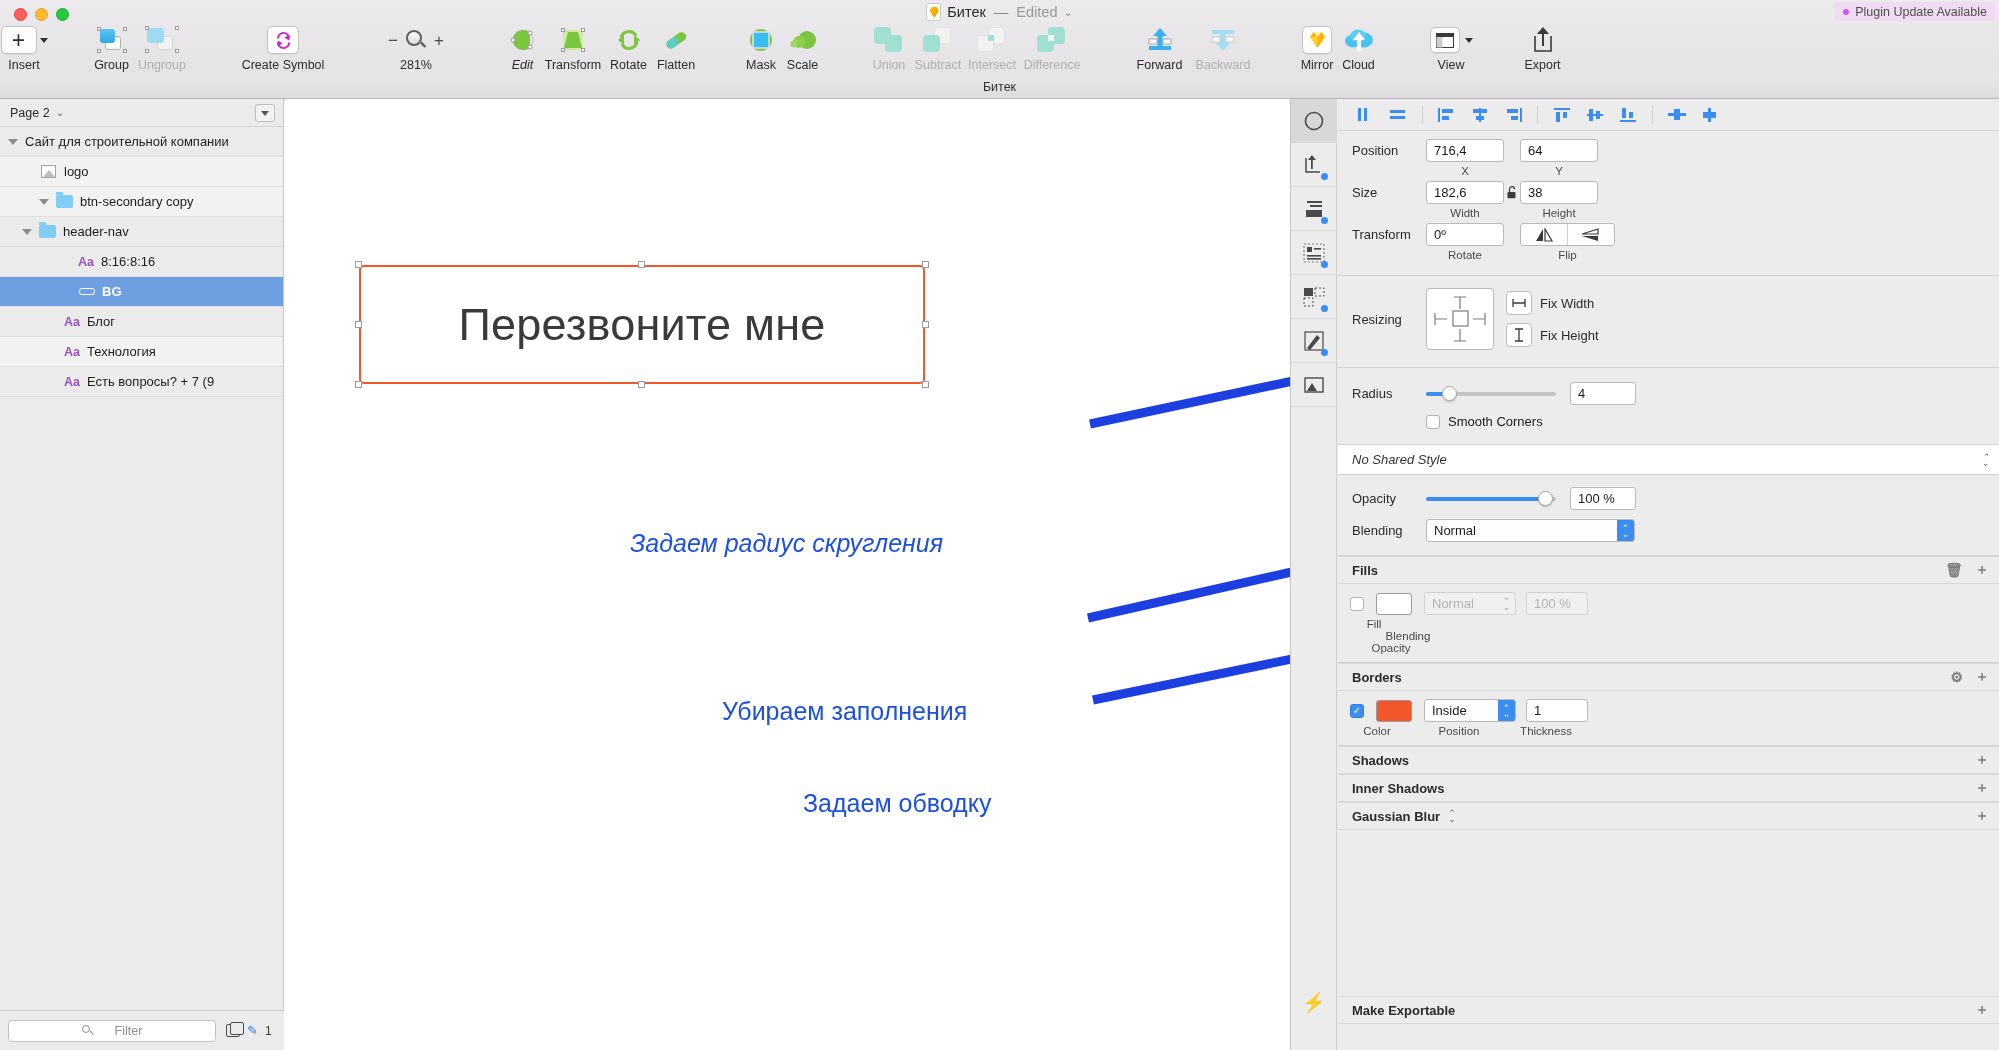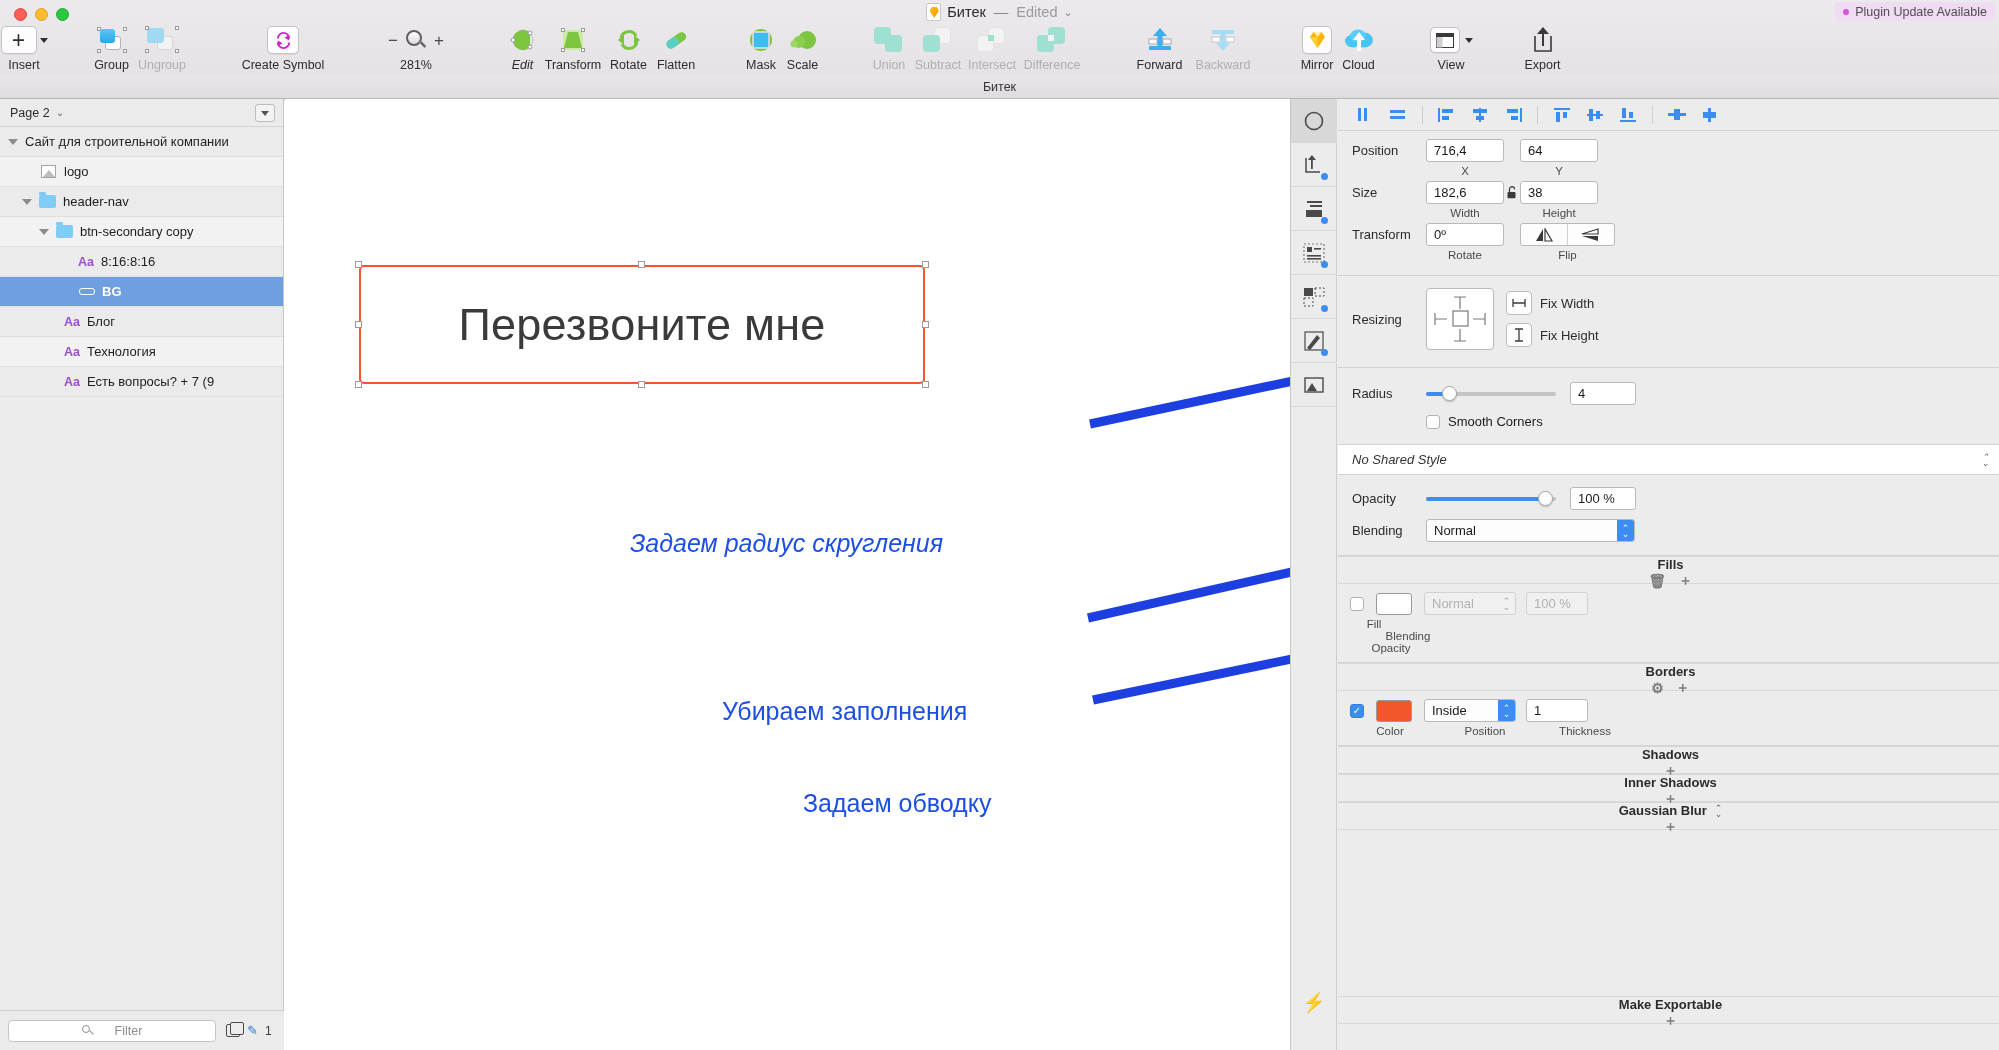--- a/index.html
+++ b/index.html
@@ -251,21 +251,21 @@
     display:flex;align-items:center;justify-content:space-between;padding-left:7px;
     font-size:13px;color:#1a1a1a;overflow:hidden;
   }
   .select .bluebtn{width:17px;height:100%;background:#3b8ef0;display:flex;align-items:center;justify-content:center;color:#fff;font-size:9px;flex-direction:column;line-height:6px;}
   .select.dim{color:#b2b2b2;background:#f0f0f0;border-color:#d2d2d2;}
   .select.dim .graybtn{width:17px;height:100%;display:flex;flex-direction:column;align-items:center;justify-content:center;color:#9d9d9d;font-size:9px;line-height:6px;}
 
   .hdr{
     height:28px;display:flex;align-items:center;justify-content:space-between;
     padding:0 10px 0 14px;font-size:13px;font-weight:bold;color:#2b2b2b;
-    border-bottom:1px solid #d8d8d8; border-top:1px solid #d8d8d8; background:#ececec;flex-direction:column;
+    border-bottom:1px solid #d8d8d8; border-top:1px solid #d8d8d8; background:#ececec;
   }
   .hdr .acts{display:flex;align-items:center;gap:12px;color:#7d7d7d;font-size:14px;}
   .swatch{width:36px;height:22px;border:1px solid #9a9a9a;border-radius:3px;background:#fff;}
 
   .arrow-svg{position:absolute;left:0;top:0;width:1999px;height:1050px;pointer-events:none;}
 </style>
 </head>
 <body>
 
 <div class="app">
@@ -580,34 +580,34 @@
         <span>Сайт для строительной компании</span>
       </div>
 
       <div class="layer-row alt" style="padding-left:40px;">
         <span class="ly-ico">
             <span class="imgico"></span>
           </span>
         <span>logo</span>
       </div>
 
+      <div class="layer-row alt" style="padding-left:39px;">
+        <span class="disc"></span>
+        <span class="ly-ico">
+            <span class="folder"></span>
+          </span>
+        <span>btn-secondary copy</span>
+      </div>
+
       <div class="layer-row plain" style="padding-left:22px;">
         <span class="disc"></span>
         <span class="ly-ico">
             <span class="folder"></span>
           </span>
         <span>header-nav</span>
-      </div>
-
-      <div class="layer-row alt" style="padding-left:39px;">
-        <span class="disc"></span>
-        <span class="ly-ico">
-            <span class="folder"></span>
-          </span>
-        <span>btn-secondary copy</span>
       </div>
 
       <div class="layer-row plain" style="padding-left:78px;">
         <span class="aa">Aa</span>
         <span>8:16:8:16</span>
       </div>
 
       <div class="layer-row selected" style="padding-left:78px;font-weight:bold;">
         <span class="ly-ico">
             <span class="rectico"></span>
@@ -987,21 +987,21 @@
           <span class="swatch" style="margin-left:12px;background:#f1572a;"></span>
           <span class="select" style="width:92px;margin-left:12px;">
             <span>Inside</span>
             <span class="bluebtn">
                 <span>⌃</span>
                 <span>⌄</span>
               </span>
           </span>
           <span class="inp" style="width:62px;margin-left:10px;">1</span>
         </div>
-        <div style="display:flex;padding-left:28px;margin-top:0;gap:13px;">
+        <div style="display:flex;padding-left:15px;margin-top:0;">
           <span class="sub" style="width:48px;">Color</span>
           <span class="sub" style="width:92px;margin-left:12px;">Position</span>
           <span class="sub" style="width:62px;margin-left:10px;">Thickness</span>
         </div>
       </div>
 
       <div class="hdr">
         <span>Shadows</span>
         <span class="acts">
             <span>＋</span>

